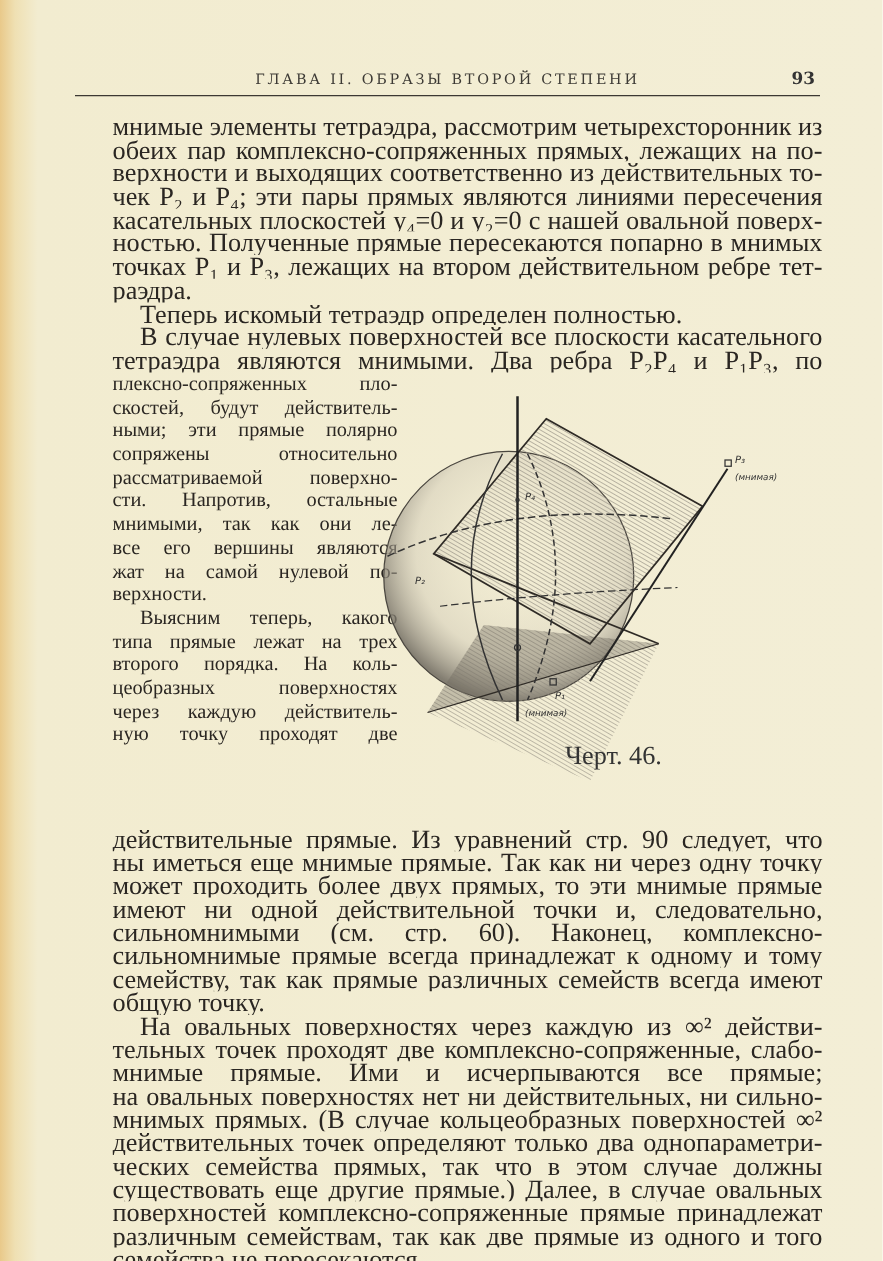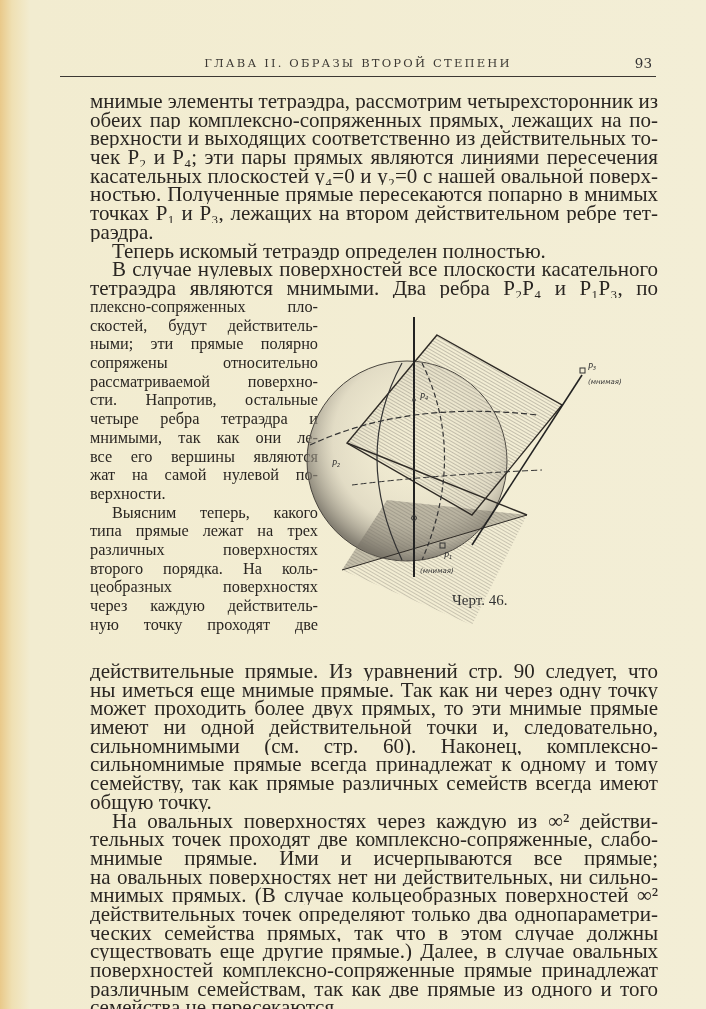--- a/index.html
+++ b/index.html
@@ -14,34 +14,34 @@
   .header {
     position: absolute; left: 60px; top: 54px; width: 596px; height: 22px;
     border-bottom: 1.5px solid #3c3833;
   }
   .header .title {
     position: absolute; left: 0; width: 596px; text-align: center; top: 2px;
     font-family: "DejaVu Serif", serif; font-size: 11.5px; letter-spacing: 2.2px;
     color: #3d3a35;
   }
   .header .pnum {
-    position: absolute; right: 4px; top: 1px; font-size: 13.5px; font-weight: normal; color: #333;
+    position: absolute; right: 4px; top: 1px; font-size: 13.5px; font-weight: bold; color: #333;
   }
   .text {
     position: absolute; left: 90px; width: 568px;
     font-family: "Liberation Serif", serif; font-size: 21px; line-height: 18.7px;
     text-align: justify; text-align-last: justify;
   }
   .j { text-align-last: justify; text-align: justify; display: block; height: 18.7px; overflow: hidden; }
   .last { text-align-last: left; }
   .indent { text-indent: 22px; }
   .col { position: absolute; left: 90px; width: 228px; top: 298px;
     font-family: "Liberation Serif", serif; font-size: 16.3px; line-height: 18.7px; }
   .figure { position: absolute; left: 292px; top: 305px; width: 380px; height: 320px; }
-  .caption { position: absolute; left: 452px; top: 592px; font-family: "Liberation Serif", serif; font-size: 15px; color: #333; }
+  .caption { position: absolute; left: 452px; top: 592px; font-family: "Liberation Serif", serif; font-size: 21px; color: #333; }
 </style>
 </head>
 <body>
 
 <div class="page">
 
   <div class="header">
     <div class="title">ГЛАВА II. ОБРАЗЫ ВТОРОЙ СТЕПЕНИ</div>
     <div class="pnum">93</div>
   </div>
@@ -60,28 +60,26 @@
     <span class="j">тетраэдра являются мнимыми. Два ребра P₂P₄ и P₁P₃, по которым</span>
   </div>
 
   <div class="col" style="text-align:justify;">
     <span class="j">плексно-сопряженных пло-</span>
     <span class="j">скостей, будут действитель-</span>
     <span class="j">ными; эти прямые полярно</span>
     <span class="j">сопряжены относительно</span>
     <span class="j">рассматриваемой поверхно-</span>
     <span class="j">сти. Напротив, остальные</span>
-    <span class="j">четыре ребра тетраэдра и</span>
     <span class="j">мнимыми, так как они ле-</span>
     <span class="j">все его вершины являются</span>
     <span class="j">жат на самой нулевой по-</span>
     <span class="j last">верхности.</span>
     <span class="j indent">Выясним теперь, какого</span>
     <span class="j">типа прямые лежат на трех</span>
-    <span class="j">различных поверхностях</span>
     <span class="j">второго порядка. На коль-</span>
     <span class="j">цеобразных поверхностях</span>
     <span class="j">через каждую действитель-</span>
     <span class="j">ную точку проходят две</span>
   </div>
 
   <div class="figure">
     <svg width="380" height="320" viewBox="0 0 380 320">
       <defs>
         <pattern id="hatch" width="3" height="3" patternUnits="userSpaceOnUse" patternTransform="rotate(-60)">

